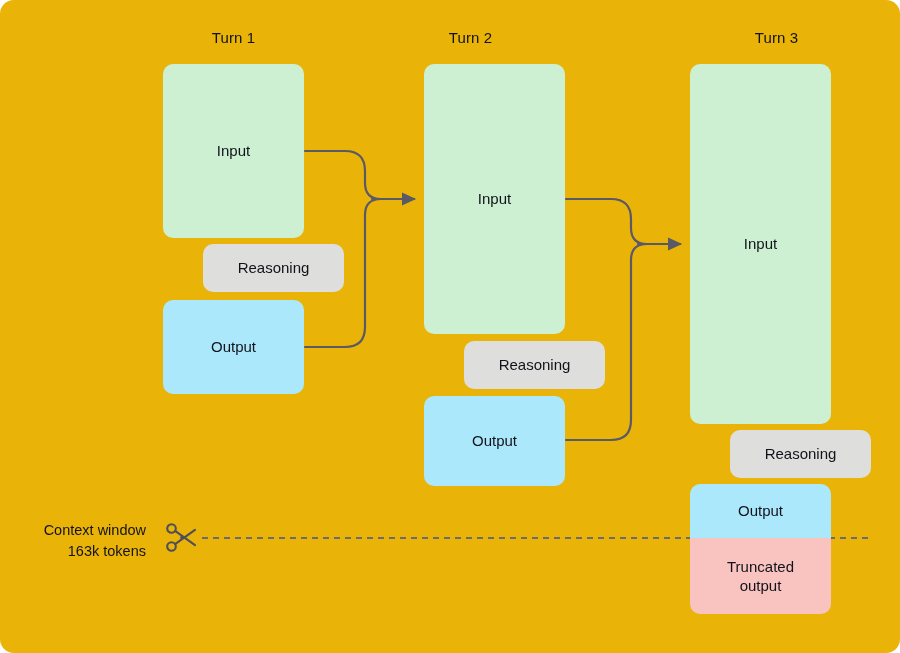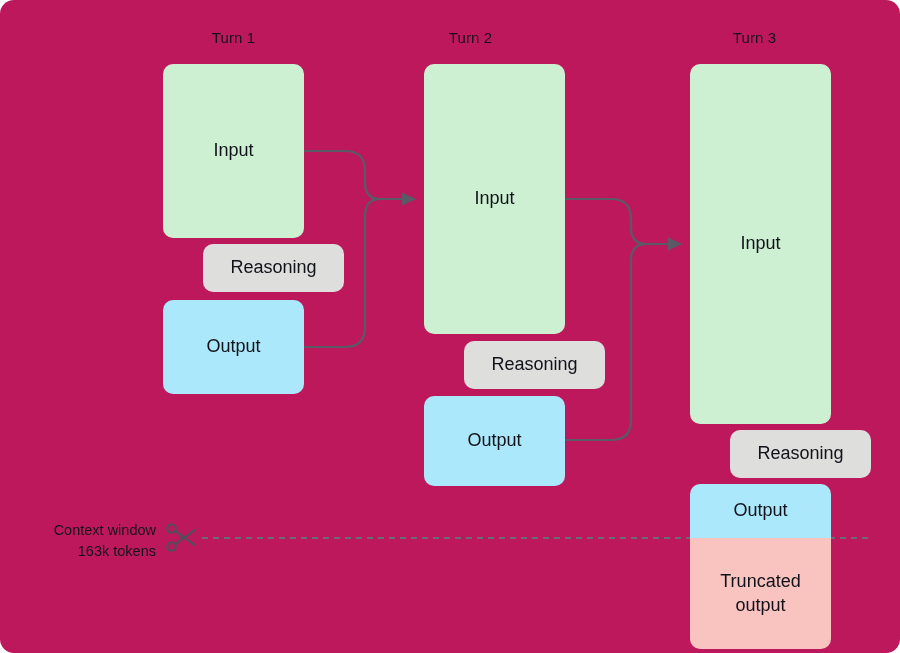--- a/index.html
+++ b/index.html
@@ -4,41 +4,41 @@
 <style>
   html, body {
     margin: 0;
     padding: 0;
     background: #ffffff;
   }
   #canvas {
     position: relative;
     width: 900px;
     height: 653px;
-    background: #be185d;
+    background: #eab308;
     border-radius: 14px;
     overflow: hidden;
     font-family: "Liberation Sans", sans-serif;
     color: #1c1c1e;
   }
   .turn-title {
     position: absolute;
     text-align: center;
     font-size: 15px;
     font-weight: 400;
     color: #12131a;
     letter-spacing: 0.1px;
   }
   .box {
     position: absolute;
     display: flex;
     align-items: center;
     justify-content: center;
     text-align: center;
-    font-size: 18px;
+    font-size: 15px;
     line-height: 1.28;
     color: #12131a;
     box-sizing: border-box;
     border-radius: 10px;
   }
   .box.green  { background: #cdf0d3; }
   .box.gray   { background: #dededd; margin-left: 40px; }
   .box.blue   { background: #ace8fb; }
   .box.pink   { background: #f9c3c0; }
   .box.top-only    { border-radius: 10px 10px 0 0; }
@@ -84,37 +84,37 @@
       <path d="M566,199 H611 Q631,199 631,219 V228 Q631,244 647,244" fill="none" stroke="#5a5a66" stroke-width="2.2" stroke-linecap="round"></path>
       <path d="M566,440 H611 Q631,440 631,420 V260 Q631,244 647,244" fill="none" stroke="#5a5a66" stroke-width="2.2" stroke-linecap="round"></path>
       <path d="M638,244 H680" fill="none" stroke="#5a5a66" stroke-width="2.2" stroke-linecap="round" marker-end="url(#arrowhead)"></path>
     </g>
 
     <path id="cut-line" d="M202,538 H872" fill="none" stroke="#6b6b74" stroke-width="2.2" stroke-dasharray="6 5"></path>
   </svg>
 
   <div class="turn-title" style="left:163px; top:29px; width:141px;">Turn 1</div>
   <div class="turn-title" style="left:400px; top:29px; width:141px;">Turn 2</div>
-  <div class="turn-title" style="left:684px; top:29px; width:141px;">Turn 3</div>
+  <div class="turn-title" style="left:706px; top:29px; width:141px;">Turn 3</div>
 
   <div class="box green" style="left:163px; top:64px; width:141px; height:174px;">Input</div>
   <div class="box gray" style="left:163px; top:244px; width:141px; height:48px;">Reasoning</div>
   <div class="box blue" style="left:163px; top:300px; width:141px; height:94px;">Output</div>
 
   <div class="box green" style="left:424px; top:64px; width:141px; height:270px;">Input</div>
   <div class="box gray" style="left:424px; top:341px; width:141px; height:48px;">Reasoning</div>
   <div class="box blue" style="left:424px; top:396px; width:141px; height:90px;">Output</div>
 
   <div class="box green" style="left:690px; top:64px; width:141px; height:360px;">Input</div>
   <div class="box gray" style="left:690px; top:430px; width:141px; height:48px;">Reasoning</div>
   <div class="box blue top-only" style="left:690px; top:484px; width:141px; height:54px;">Output</div>
-  <div class="box pink bottom-only" style="left:690px; top:538px; width:141px; height:111px; white-space:pre-line;">Truncated
+  <div class="box pink bottom-only" style="left:690px; top:538px; width:141px; height:76px; white-space:pre-line;">Truncated
 output</div>
 
-  <div class="ctx-label" style="left:40px; top:520px; width:116px;">
+  <div class="ctx-label" style="left:30px; top:520px; width:116px;">
     <div>Context window</div>
     <div>163k tokens</div>
   </div>
 
   <div class="scissors" style="left:165px; top:522px;">
     <svg width="34" height="32" viewBox="0 0 34 32" xmlns="http://www.w3.org/2000/svg">
       <g fill="none" stroke="#4f4f59" stroke-width="2.1" stroke-linecap="round">
         <circle cx="6.5" cy="6.5" r="4.3"></circle>
         <circle cx="6.5" cy="24.5" r="4.3"></circle>
         <line x1="10.1" y1="8.9" x2="30" y2="23.2"></line>

